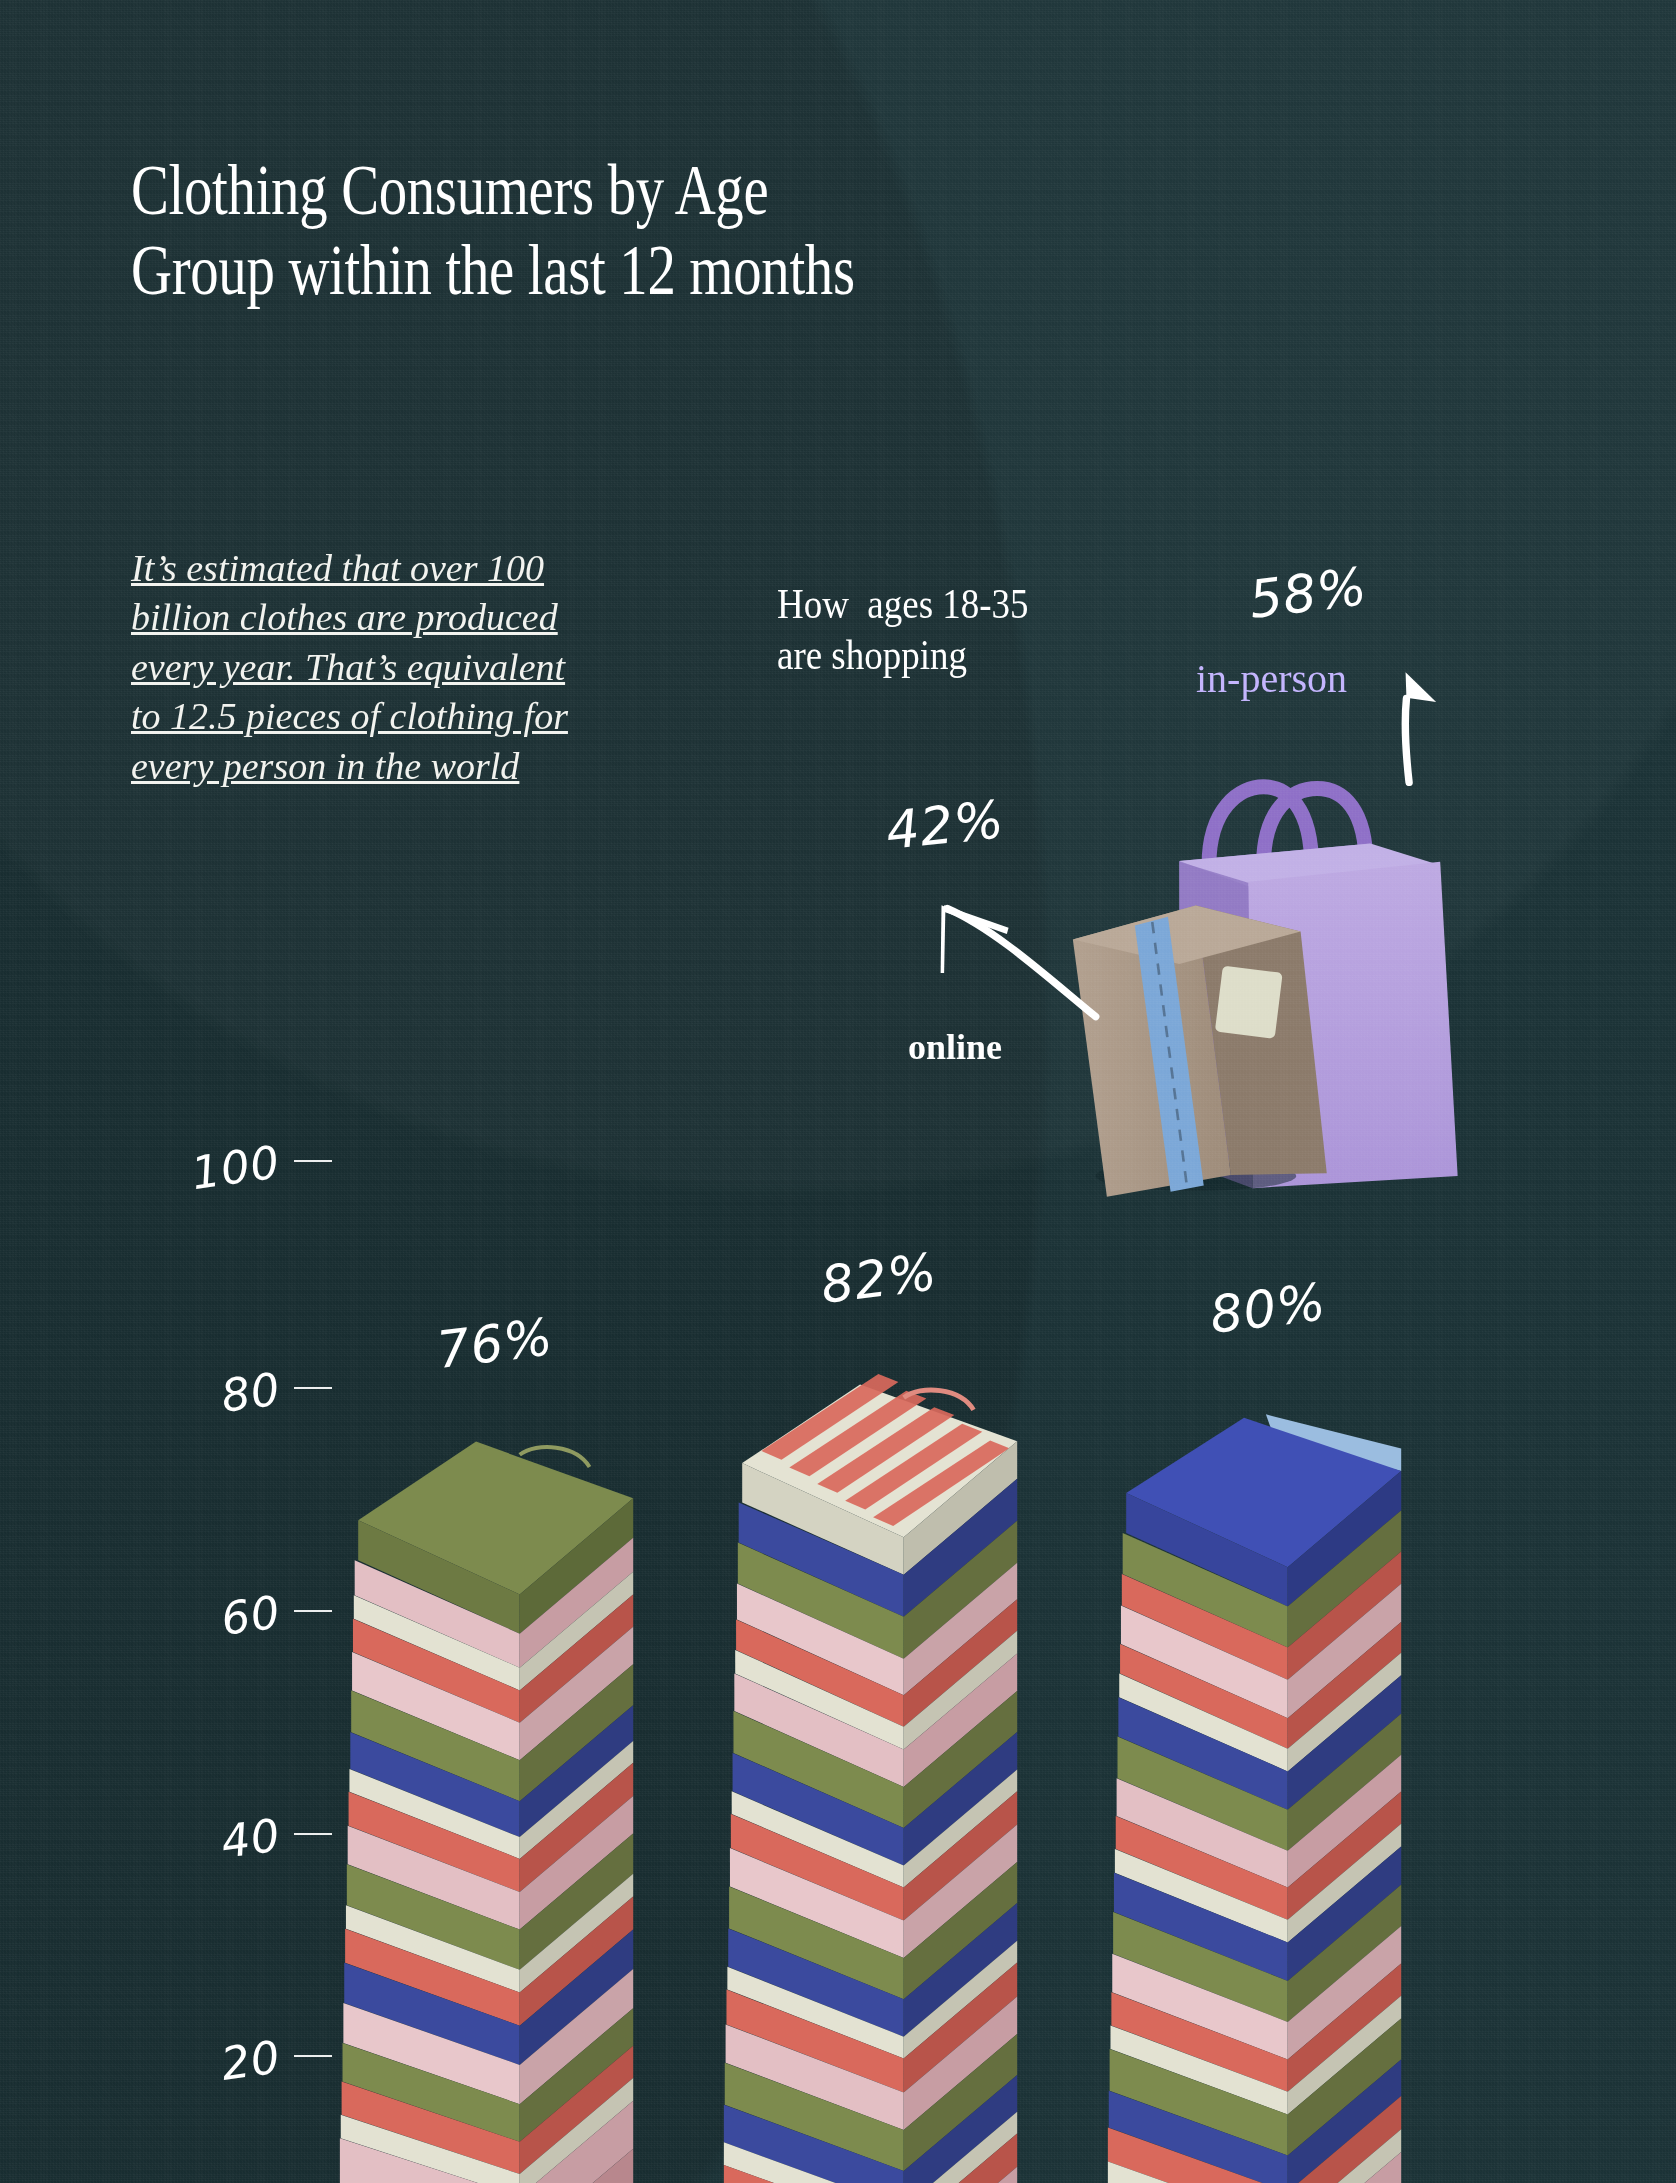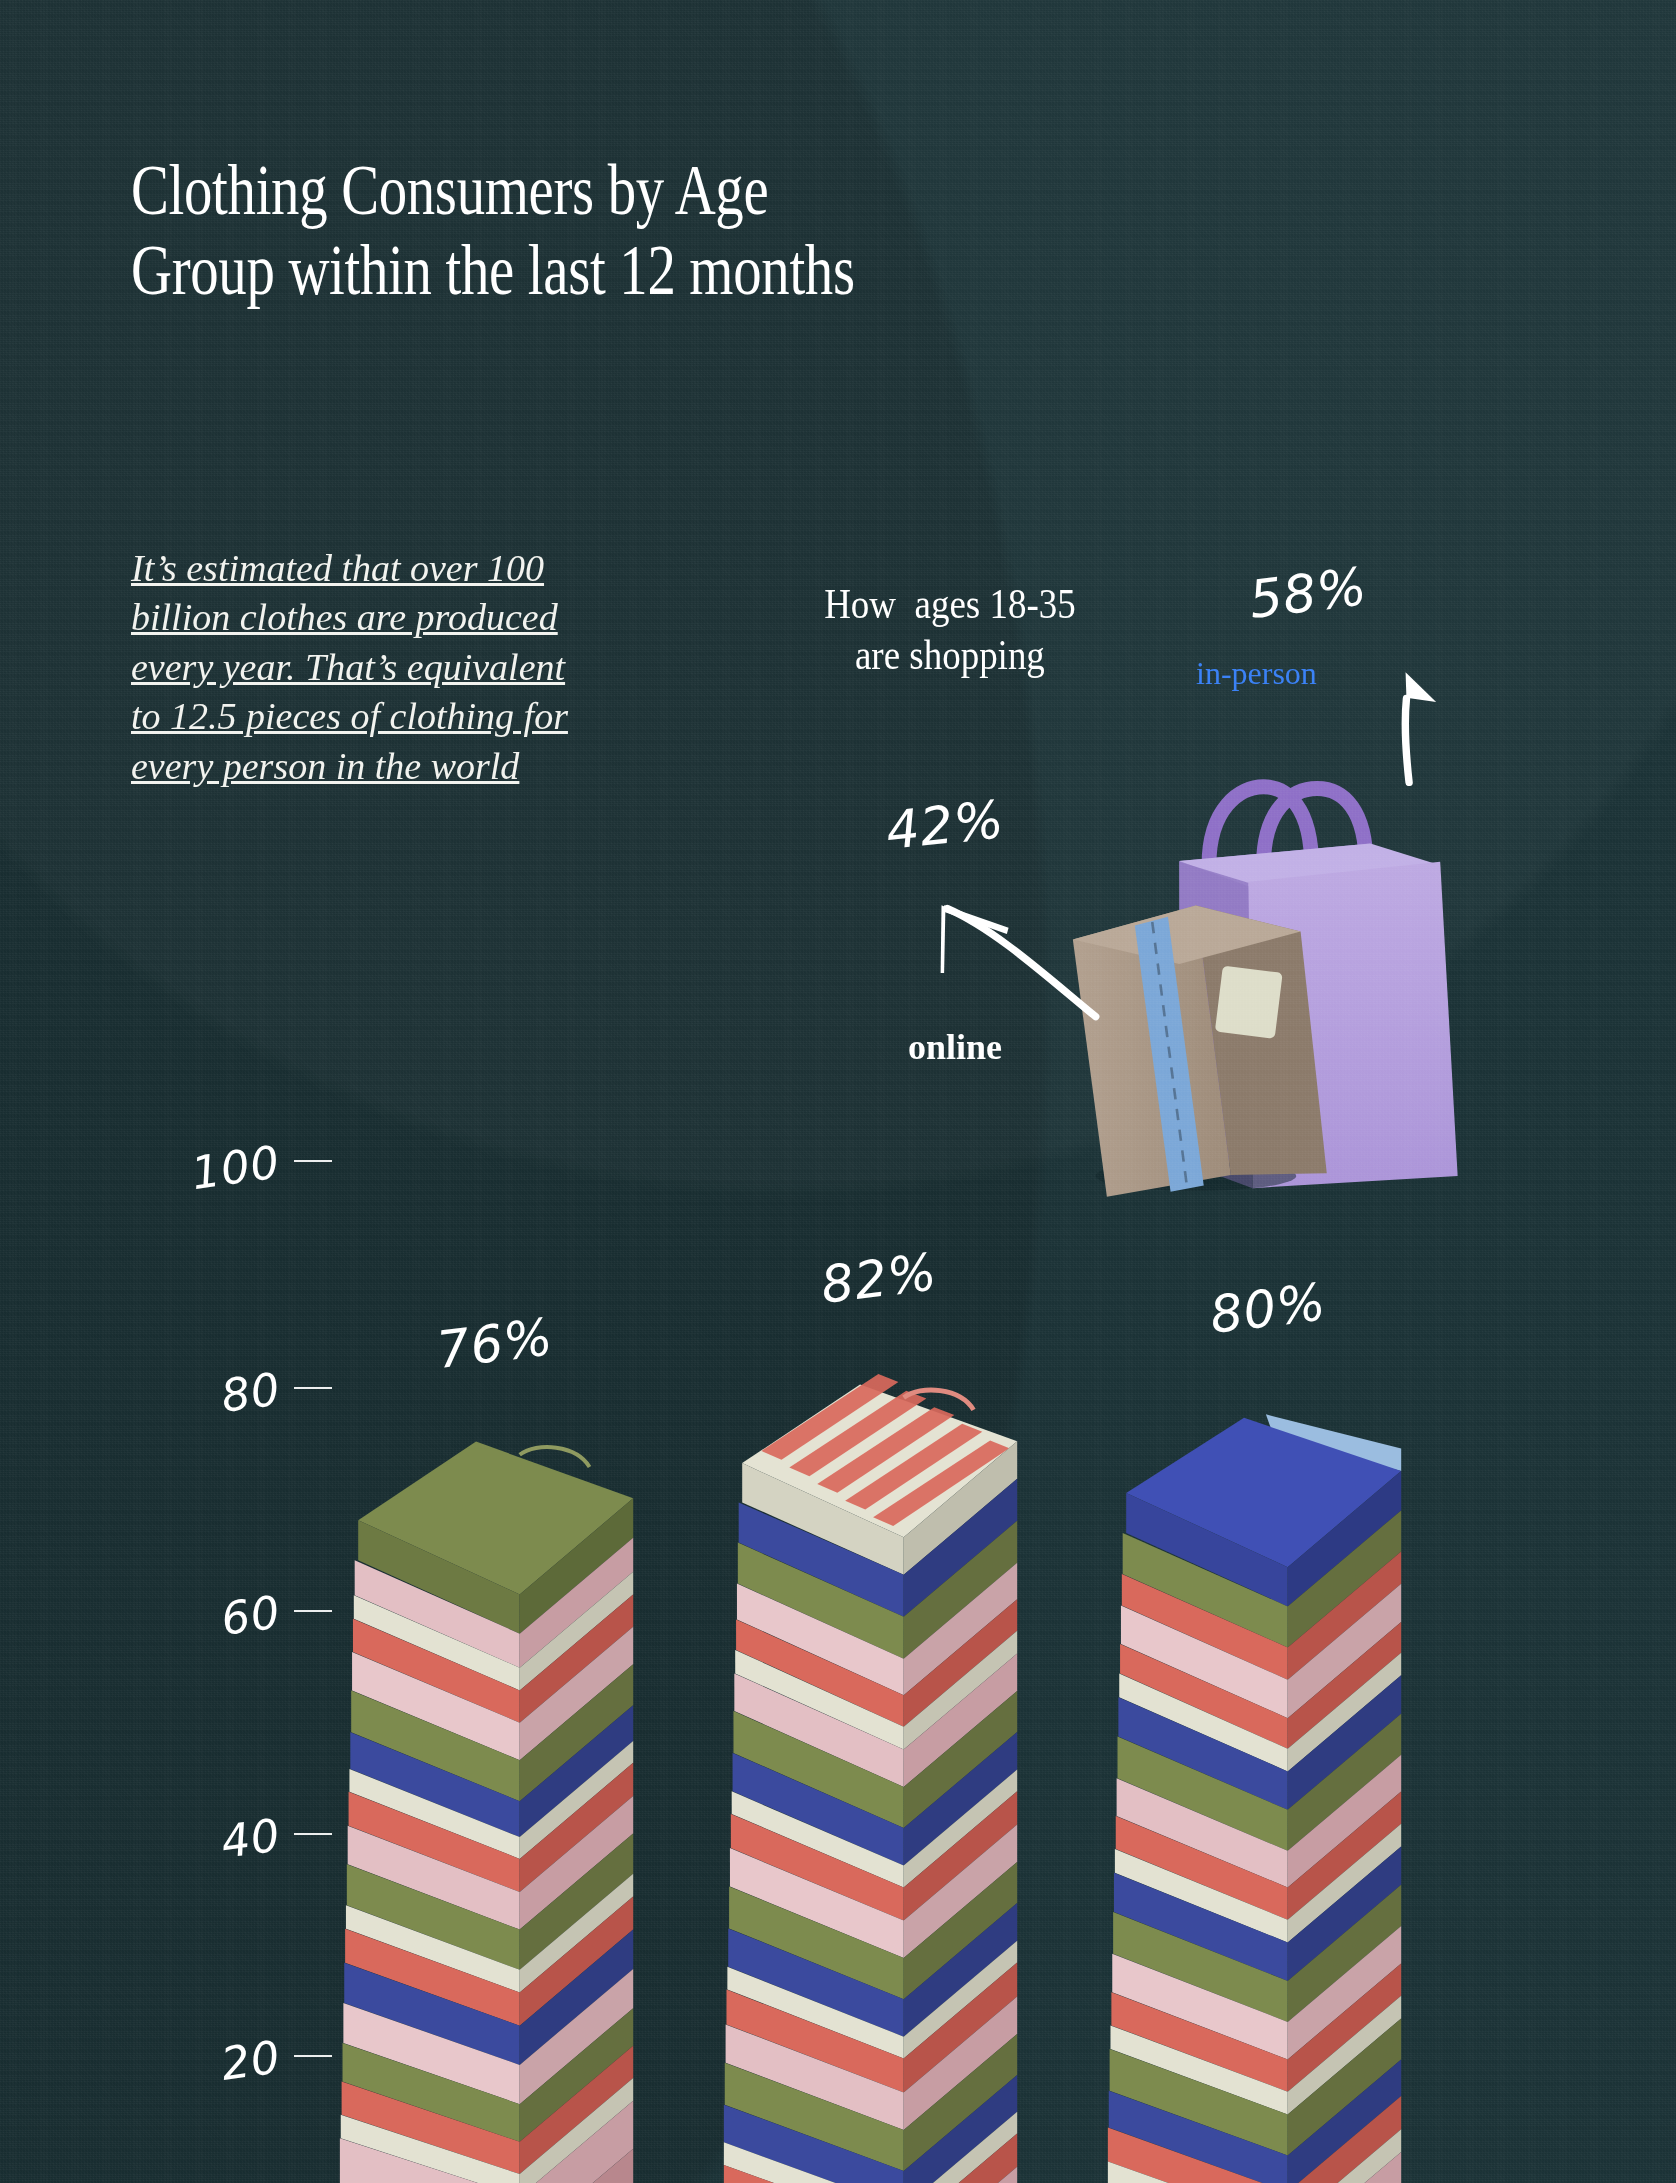--- a/index.html
+++ b/index.html
@@ -40,33 +40,32 @@
     left:131px;top:544px;width:463px;color:#f2f3ef;
     font-style:italic;font-size:38px;line-height:1.30;
     font-family:"Liberation Serif",serif;
     text-decoration:underline;
   }
 
   #shopping-head{
     left:777px;top:579px;width:393px;color:#fff;
     font-size:42px;line-height:1.22;
     font-family:"Liberation Serif",serif;
-    text-align:center;
   }
   #shopping-head span{display:block;transform:scaleX(.88);transform-origin:left center;white-space:pre;}
 
   
   .hand{
     font-family:"DejaVu Sans",sans-serif;
     font-style:italic;font-weight:300;color:#fff;
     letter-spacing:0.9px;
   }
 
   #pct-58{left:1249px;top:563px;font-size:52px;transform:rotate(-7deg);}
-  #lbl-inperson{left:1196px;top:655px;font-size:32px;color:#3b82f6;font-family:"Liberation Serif",serif;}
+  #lbl-inperson{left:1196px;top:655px;font-size:40px;color:#c4b5fd;font-family:"Liberation Serif",serif;}
   #pct-42{left:886px;top:795px;font-size:52px;transform:rotate(-6deg);}
   #lbl-online{left:908px;top:1026px;font-size:36px;color:#fff;font-family:"Liberation Serif",serif;font-weight:bold;}
 
   
   .ytick{position:absolute;left:0;width:332px;height:52px;}
   .ytick .yv{
     position:absolute;right:52px;top:0;
     font-size:45px;transform:rotate(-8deg);transform-origin:right center;
     white-space:nowrap;
   }

